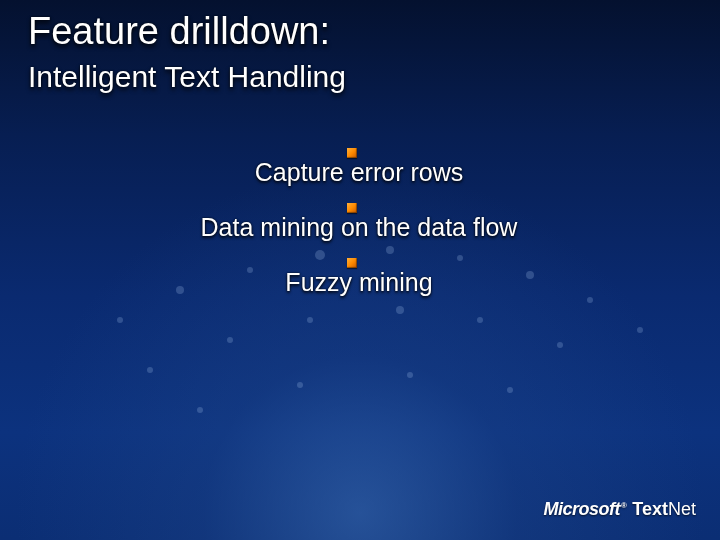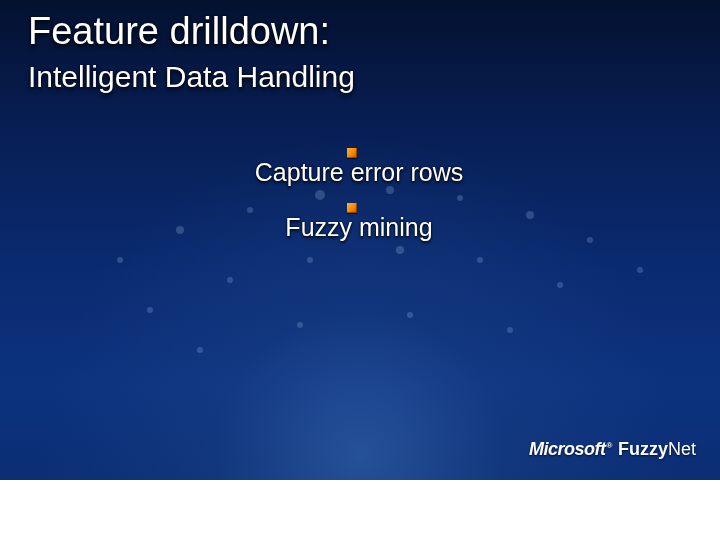--- a/index.html
+++ b/index.html
@@ -6,21 +6,21 @@
     margin: 0;
     padding: 0;
     width: 720px;
     height: 540px;
     overflow: hidden;
     font-family: Arial, Helvetica, sans-serif;
   }
   .slide {
     position: relative;
     width: 720px;
-    height: 480px;
+    height: 540px;
     background:
       radial-gradient(circle at 50% 95%, rgba(60,110,180,0.55) 0%, rgba(30,70,140,0.35) 25%, rgba(10,35,90,0.0) 55%),
       linear-gradient(to bottom, #04112f 0%, #071e52 25%, #0a2a70 55%, #0c327e 80%, #0b2e74 100%);
     color: #ffffff;
   }
   
   .dots {
     position: absolute;
     left: 0; right: 0; bottom: -260px;
     height: 600px;
@@ -127,31 +127,35 @@
         <circle cx="480" cy="120" r="3"></circle>
         <circle cx="560" cy="145" r="3"></circle>
       <circle cx="200" cy="210" r="3"></circle>
         <circle cx="300" cy="185" r="3"></circle>
         <circle cx="410" cy="175" r="3"></circle>
       <circle cx="510" cy="190" r="3"></circle>
     </g>
   </svg>
 
   <div class="title">Feature drilldown:</div>
-  <div class="subtitle">Intelligent Data Handling</div>
+  <div class="subtitle">Intelligent Text Handling</div>
 
   <div class="bullets">
     <div class="bullet">
       <span class="sq"></span>
       <span class="txt">Capture error rows</span>
+    </div>
+    <div class="bullet">
+      <span class="sq"></span>
+      <span class="txt">Data mining on the data flow</span>
     </div>
     <div class="bullet">
       <span class="sq"></span>
       <span class="txt">Fuzzy mining</span>
     </div>
   </div>
 
   <div class="footer-logo">
     <span class="ms"><span>Microsoft</span><span class="reg">®</span></span>
-    <span class="tn"><span class="tech">Fuzzy</span><span>Net</span></span>
+    <span class="tn"><span class="tech">Text</span><span>Net</span></span>
   </div>
 
 </div>
 
 </body></html>

